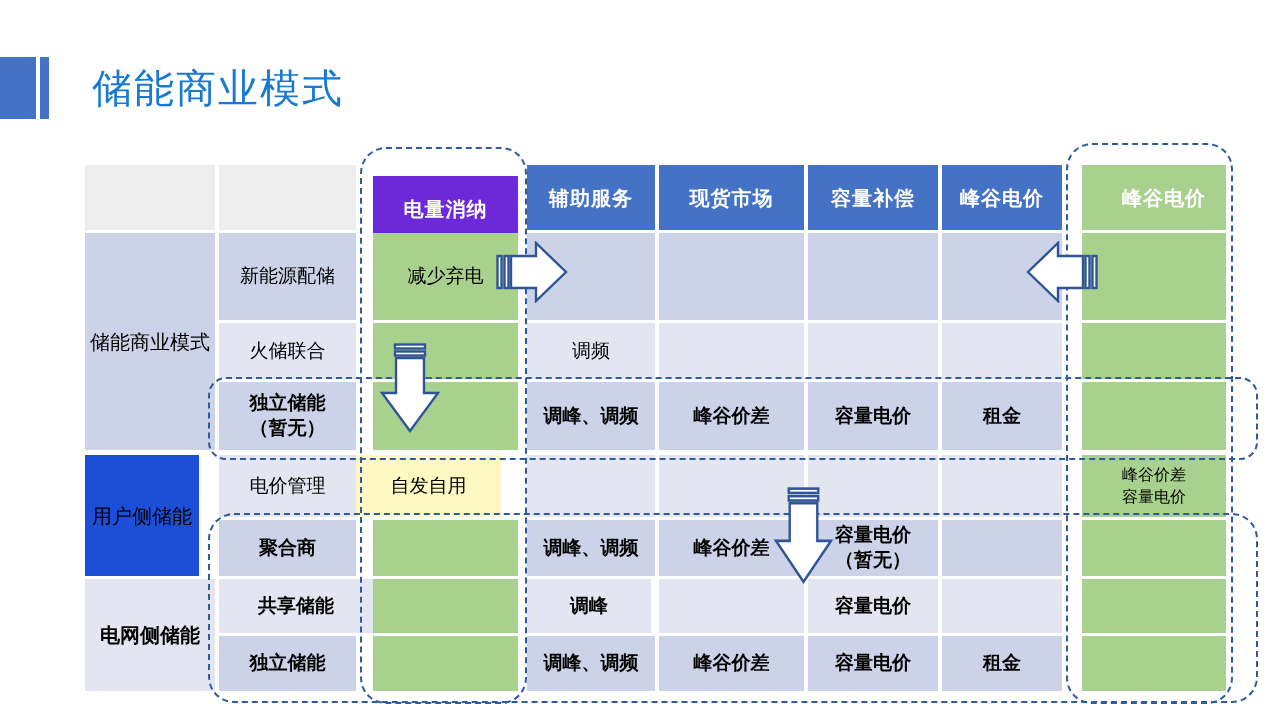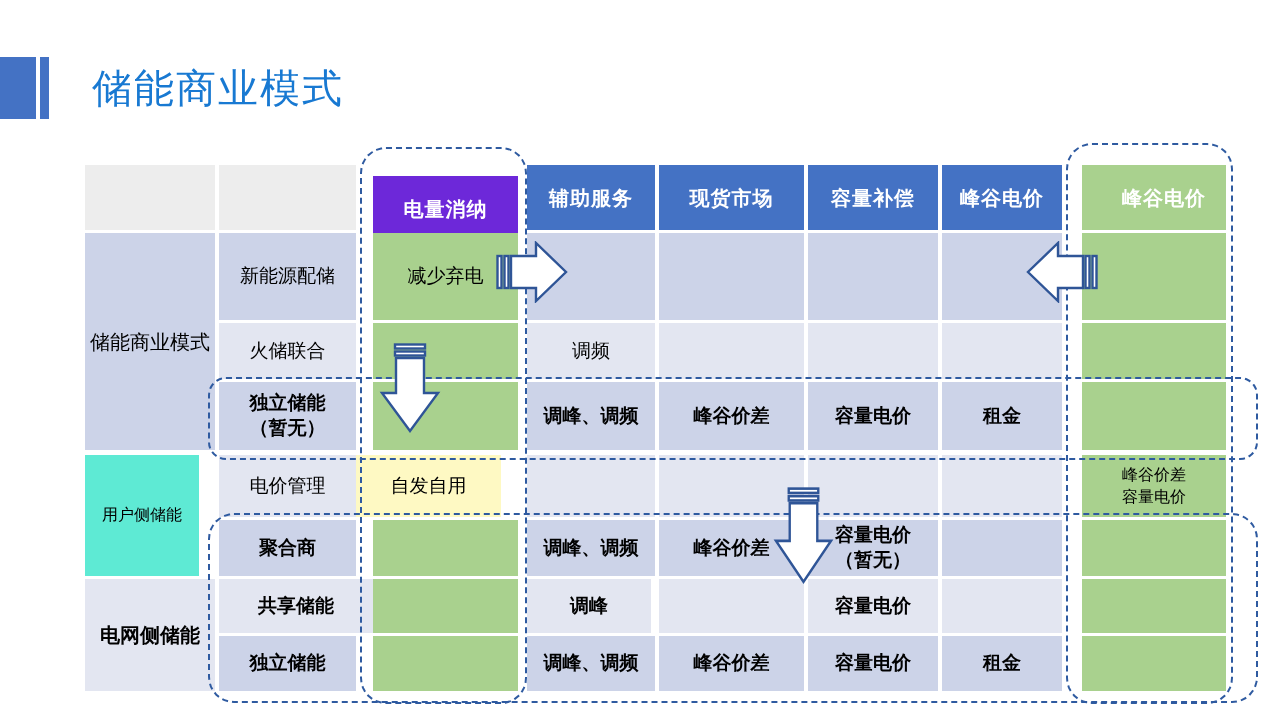--- a/index.html
+++ b/index.html
@@ -28,21 +28,21 @@
   <div id="table">
       <div class="cell" style="left: 85px; top: 165px; width: 130px; height: 65px; background: rgb(237, 237, 237);"></div>
       <div class="cell" style="left: 219px; top: 165px; width: 137px; height: 65px; background: rgb(237, 237, 237);"></div>
       <div class="cell hdr" style="left: 373px; top: 176px; width: 145px; height: 65px; background: #6d28d9;">电量消纳</div>
       <div class="cell hdr" style="left: 527px; top: 165px; width: 128px; height: 65px; background: rgb(68, 114, 196);">辅助服务</div>
       <div class="cell hdr" style="left: 659px; top: 165px; width: 145px; height: 65px; background: rgb(68, 114, 196);">现货市场</div>
       <div class="cell hdr" style="left: 808px; top: 165px; width: 130px; height: 65px; background: rgb(68, 114, 196);">容量补偿</div>
       <div class="cell hdr" style="left: 942px; top: 165px; width: 120px; height: 65px; background: rgb(68, 114, 196);">峰谷电价</div>
       <div class="cell hdr" style="left: 1082px; top: 165px; width: 144px; height: 65px; background: rgb(169, 209, 142); padding-left: 20px;">峰谷电价</div>
       <div class="cell" style="left: 85px; top: 233px; width: 130px; height: 217px; background: rgb(204, 211, 232); font-size: 20px;">储能商业模式</div>
-      <div class="cell" style="left: 85px; top: 455px; width: 114px; height: 121px; background: #5eead4; font-size: 16px;">用户侧储能</div>
+      <div class="cell" style="left: 85px; top: 455px; width: 114px; height: 121px; background: #1d4ed8; font-size: 20px;">用户侧储能</div>
       <div class="cell bold" style="left: 85px; top: 579px; width: 130px; height: 112px; background: rgb(227, 230, 241); font-size: 20px;">电网侧储能</div>
       <div class="cell" style="left: 219px; top: 233px; width: 137px; height: 87px; background: rgb(204, 211, 232);">新能源配储</div>
       <div class="cell" style="left: 373px; top: 233px; width: 145px; height: 87px; background: rgb(169, 209, 142);">减少弃电</div>
       <div class="cell" style="left: 527px; top: 233px; width: 128px; height: 87px; background: rgb(204, 211, 232);"></div>
       <div class="cell" style="left: 659px; top: 233px; width: 145px; height: 87px; background: rgb(204, 211, 232);"></div>
       <div class="cell" style="left: 808px; top: 233px; width: 130px; height: 87px; background: rgb(204, 211, 232);"></div>
       <div class="cell" style="left: 942px; top: 233px; width: 120px; height: 87px; background: rgb(204, 211, 232);"></div>
       <div class="cell" style="left: 1082px; top: 233px; width: 144px; height: 87px; background: rgb(169, 209, 142);"></div>
       <div class="cell" style="left: 219px; top: 323px; width: 137px; height: 56px; background: rgb(227, 230, 241);">火储联合</div>
       <div class="cell" style="left: 373px; top: 323px; width: 145px; height: 56px; background: rgb(169, 209, 142);"></div>

